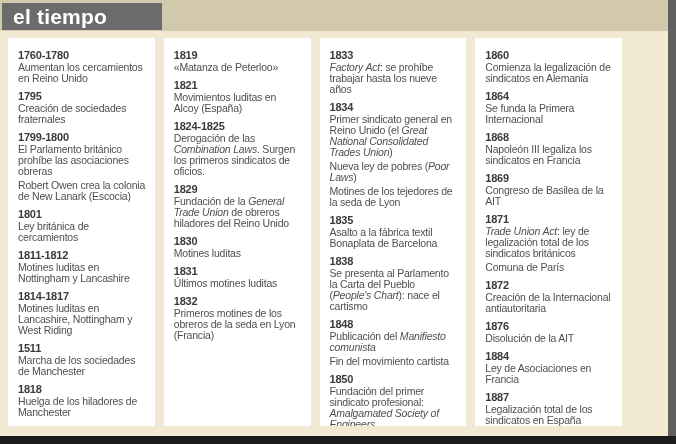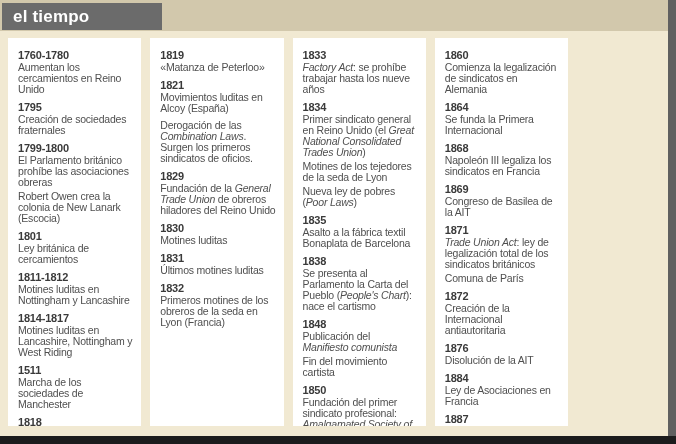--- a/index.html
+++ b/index.html
@@ -23,28 +23,28 @@
   .title-box {
     position: absolute;
     left: 2px; top: 3px;
     width: 160px; height: 27px;
     background: var(--title_bg, #6b6b6b);
     color: var(--title_text, #ffffff);
     display: flex;
     align-items: center;
     padding-left: 11px;
     box-sizing: border-box;
-    font-size: 17px;
+    font-size: 21px;
     font-weight: bold;
     letter-spacing: 0.2px;
   }
   .cols {
     position: absolute;
     left: 8px; top: 38px;
-    width: 560px;
+    width: 614px;
     display: flex;
     gap: 9px;
   }
   .col {
     width: 158px;
     height: 388px;
     background: var(--card_bg, #ffffff);
     box-sizing: border-box;
     padding: 11px 8px 8px 10px;
     overflow: hidden;
@@ -126,20 +126,21 @@
     <div class="col">
       <div class="entry">
         <div class="year">1819</div>
         <p><span>«Matanza de Peterloo»</span></p>
       </div>
       <div class="entry">
         <div class="year">1821</div>
         <p><span>Movimientos luditas en Alcoy (España)</span></p>
       </div>
       <div class="entry">
+        <div class="year">1824-1825</div>
         <p><span>Derogación de las </span><em>Combination Laws</em><span>. Surgen los primeros sindicatos de oficios.</span></p>
       </div>
       <div class="entry">
         <div class="year">1829</div>
         <p><span>Fundación de la </span><em>General Trade Union</em><span> de obreros hiladores del Reino Unido</span></p>
       </div>
       <div class="entry">
         <div class="year">1830</div>
         <p><span>Motines luditas</span></p>
       </div>
@@ -153,22 +154,22 @@
       </div>
     </div>
     <div class="col">
       <div class="entry">
         <div class="year">1833</div>
         <p><em>Factory Act</em><span>: se prohíbe trabajar hasta los nueve años</span></p>
       </div>
       <div class="entry">
         <div class="year">1834</div>
         <p><span>Primer sindicato general en Reino Unido (el </span><em>Great National Consolidated Trades Union</em><span>)</span></p>
+        <p><span>Nueva ley de pobres (</span><em>Poor Laws</em><span>)</span></p>
         <p><span>Motines de los tejedores de la seda de Lyon</span></p>
-        <p><span>Nueva ley de pobres (</span><em>Poor Laws</em><span>)</span></p>
       </div>
       <div class="entry">
         <div class="year">1835</div>
         <p><span>Asalto a la fábrica textil Bonaplata de Barcelona</span></p>
       </div>
       <div class="entry">
         <div class="year">1838</div>
         <p><span>Se presenta al Parlamento la Carta del Pueblo (</span><em>People's Chart</em><span>): nace el cartismo</span></p>
       </div>
       <div class="entry">

